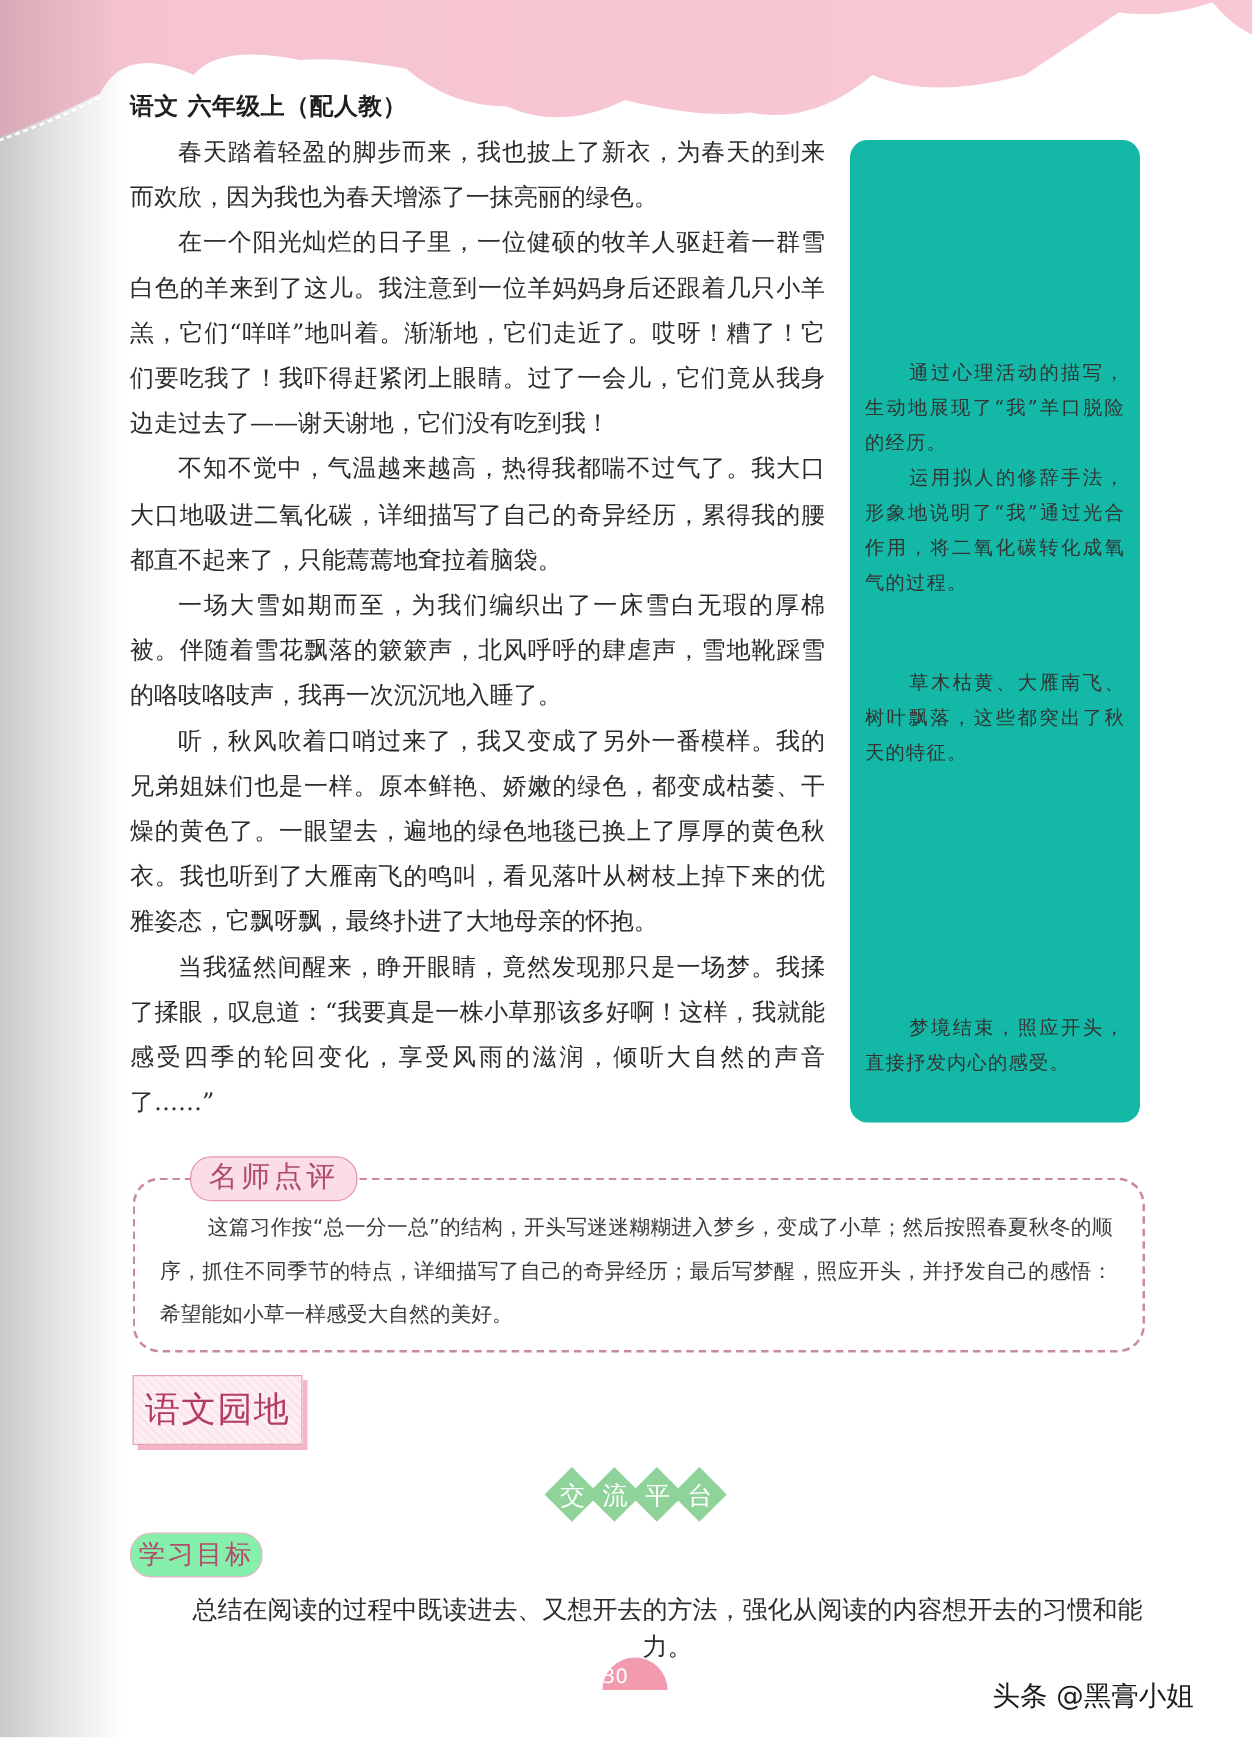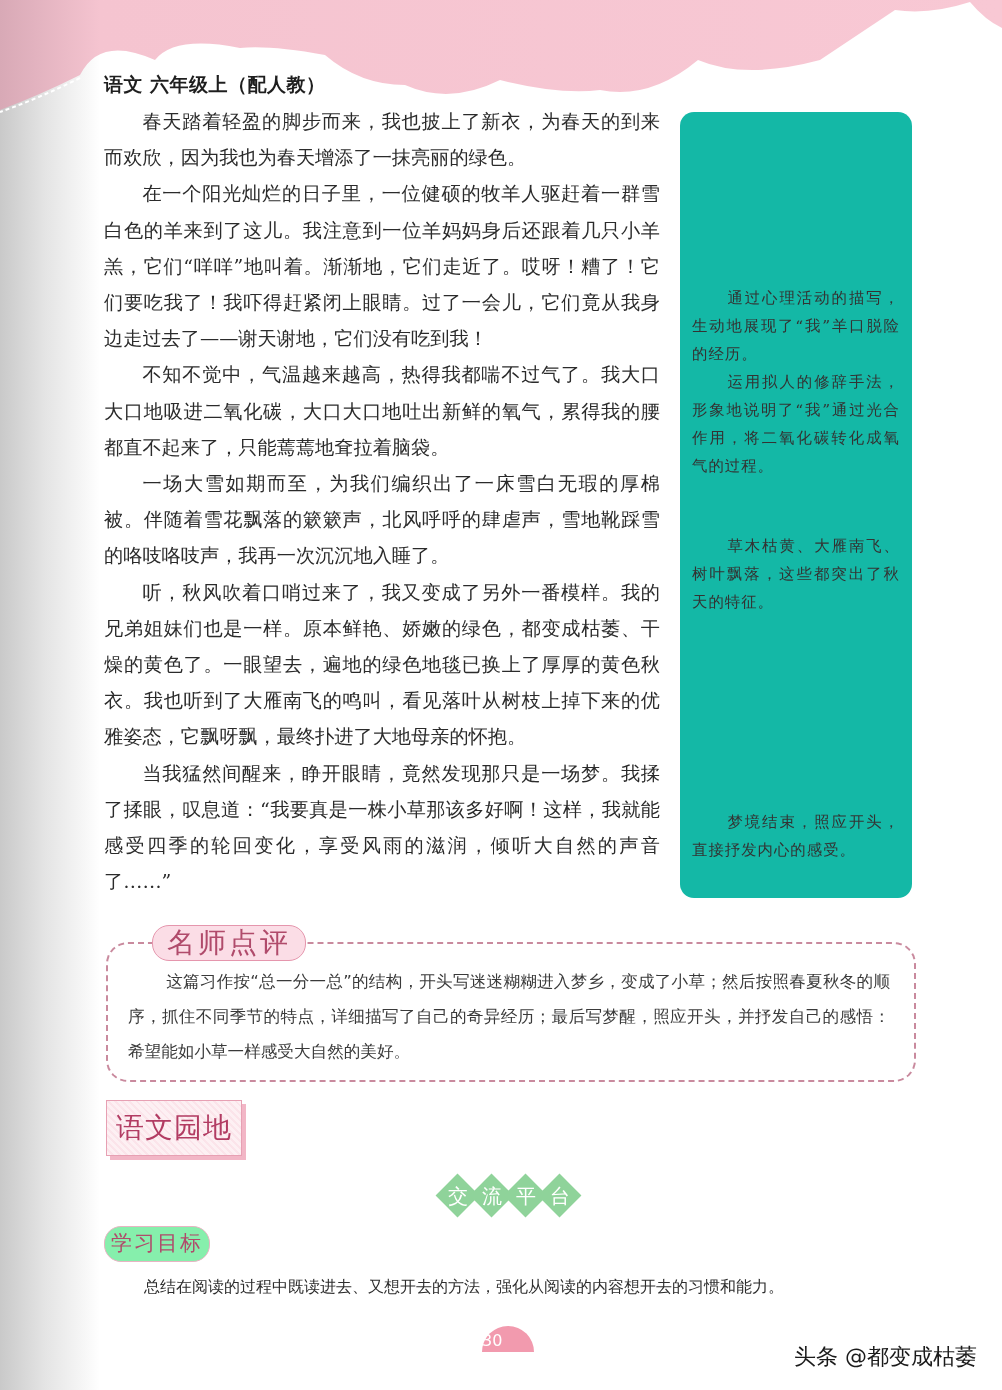--- a/index.html
+++ b/index.html
@@ -39,21 +39,21 @@
     color:#333; text-align:justify; text-indent:2.3em; letter-spacing:1px;
   }
 
   .comment-box {
     position:absolute; left:106px; top:942px; width:806px; height:136px;
     border:2px dashed #c98a9e; border-radius:22px;
   }
   .comment-tag {
     position:absolute; left:152px; top:925px; padding:0 14px; height:34px;
     background:#fbdde6; border:1.5px solid #e596ad; border-radius:17px;
-    font-family:"DejaVu Serif", serif; font-size:28px; line-height:33px;
+    font-family:"DejaVu Serif", serif; font-size:23px; line-height:33px;
     color:#b04b6b; letter-spacing:3px;
   }
   .comment-text {
     position:absolute; left:128px; top:964px; width:762px;
     font-family:"DejaVu Sans", "Liberation Sans", sans-serif;
     font-size:16.6px; line-height:35px; color:#3a3a3a; text-align:justify;
   }
   .comment-text p { margin:0; text-indent:2.3em; }
 
   .section-title {
@@ -81,21 +81,21 @@
   }
 
   .goal-tag {
     position:absolute; left:104px; top:1226px; width:104px; height:34px;
     background:#86efac; border:1.5px solid #e8b4c3; border-radius:17px;
     font-family:"DejaVu Serif", serif; font-size:21px; line-height:33px;
     text-align:center; color:#b04b6b; letter-spacing:2px;
   }
   .goal-text {
     position:absolute; left:144px; top:1272px; width:780px;
-    font-family:"DejaVu Serif", serif; font-size:16px; line-height:30px; color:#2d2d2d;
+    font-family:"DejaVu Serif", serif; font-size:20px; line-height:30px; color:#2d2d2d;text-align:center;
   }
 
   .page-num {
     position:absolute; left:482px; top:1326px; width:52px; height:26px;
     background:#f29aae; border-radius:26px 26px 0 0;
     color:#fff; font-family:"DejaVu Sans", sans-serif; font-size:16px;
     text-align:left; line-height:30px;
   }
   .watermark {
     position:absolute; left:794px; top:1342px;
@@ -119,21 +119,21 @@
     <path d="M0,0 H1002 V28 Q985,20 970,2 Q930,15 895,10 Q850,40 820,60 Q745,80 698,60 Q650,100 600,90 Q560,95 500,80 Q450,105 405,85 Q360,85 325,55 Q270,45 240,48 Q175,35 155,60 Q100,35 80,75 Q40,95 0,110 Z" fill="url(#hg)"></path>
     <path d="M80,78 Q40,98 0,112 M155,62 Q175,40 240,51 Q270,48 325,58 Q360,88 405,88 Q450,108 500,83 Q560,98 600,93 Q650,103 698,63 Q745,83 820,63 Q850,43 895,13 Q930,18 970,5" fill="none" stroke="#ffffff" stroke-width="2" stroke-dasharray="4 3"></path>
   </svg>
 </div>
 
 <div class="running-head">语文 六年级上（配人教）</div>
 
 <div class="body-text">
   <p>春天踏着轻盈的脚步而来，我也披上了新衣，为春天的到来而欢欣，因为我也为春天增添了一抹亮丽的绿色。</p>
   <p>在一个阳光灿烂的日子里，一位健硕的牧羊人驱赶着一群雪白色的羊来到了这儿。我注意到一位羊妈妈身后还跟着几只小羊羔，它们“咩咩”地叫着。渐渐地，它们走近了。哎呀！糟了！它们要吃我了！我吓得赶紧闭上眼睛。过了一会儿，它们竟从我身边走过去了——谢天谢地，它们没有吃到我！</p>
-  <p>不知不觉中，气温越来越高，热得我都喘不过气了。我大口大口地吸进二氧化碳，大口大口地吐出新鲜的氧气，累得我的腰都直不起来了，只能蔫蔫地耷拉着脑袋。</p>
+  <p>不知不觉中，气温越来越高，热得我都喘不过气了。我大口大口地吸进二氧化碳，详细描写了自己的奇异经历，累得我的腰都直不起来了，只能蔫蔫地耷拉着脑袋。</p>
   <p>一场大雪如期而至，为我们编织出了一床雪白无瑕的厚棉被。伴随着雪花飘落的簌簌声，北风呼呼的肆虐声，雪地靴踩雪的咯吱咯吱声，我再一次沉沉地入睡了。</p>
   <p>听，秋风吹着口哨过来了，我又变成了另外一番模样。我的兄弟姐妹们也是一样。原本鲜艳、娇嫩的绿色，都变成枯萎、干燥的黄色了。一眼望去，遍地的绿色地毯已换上了厚厚的黄色秋衣。我也听到了大雁南飞的鸣叫，看见落叶从树枝上掉下来的优雅姿态，它飘呀飘，最终扑进了大地母亲的怀抱。</p>
   <p>当我猛然间醒来，睁开眼睛，竟然发现那只是一场梦。我揉了揉眼，叹息道：“我要真是一株小草那该多好啊！这样，我就能感受四季的轮回变化，享受风雨的滋润，倾听大自然的声音了……”</p>
 </div>
 
 <div class="margin-notes">
   <div class="note" style="top:172px">通过心理活动的描写，生动地展现了“我”羊口脱险的经历。</div>
   <div class="note" style="top:256px">运用拟人的修辞手法，形象地说明了“我”通过光合作用，将二氧化碳转化成氧气的过程。</div>
   <div class="note" style="top:420px">草木枯黄、大雁南飞、树叶飘落，这些都突出了秋天的特征。</div>
   <div class="note" style="top:696px">梦境结束，照应开头，直接抒发内心的感受。</div>
@@ -159,13 +159,13 @@
     </div>
   <div class="diamond">
       <span>台</span>
     </div>
 </div>
 
 <div class="goal-tag">学习目标</div>
 <div class="goal-text">总结在阅读的过程中既读进去、又想开去的方法，强化从阅读的内容想开去的习惯和能力。</div>
 
 <div class="page-num">30</div>
-<div class="watermark">头条 @都变成枯萎</div>
+<div class="watermark">头条 @黑膏小姐</div>
 
 </body></html>

